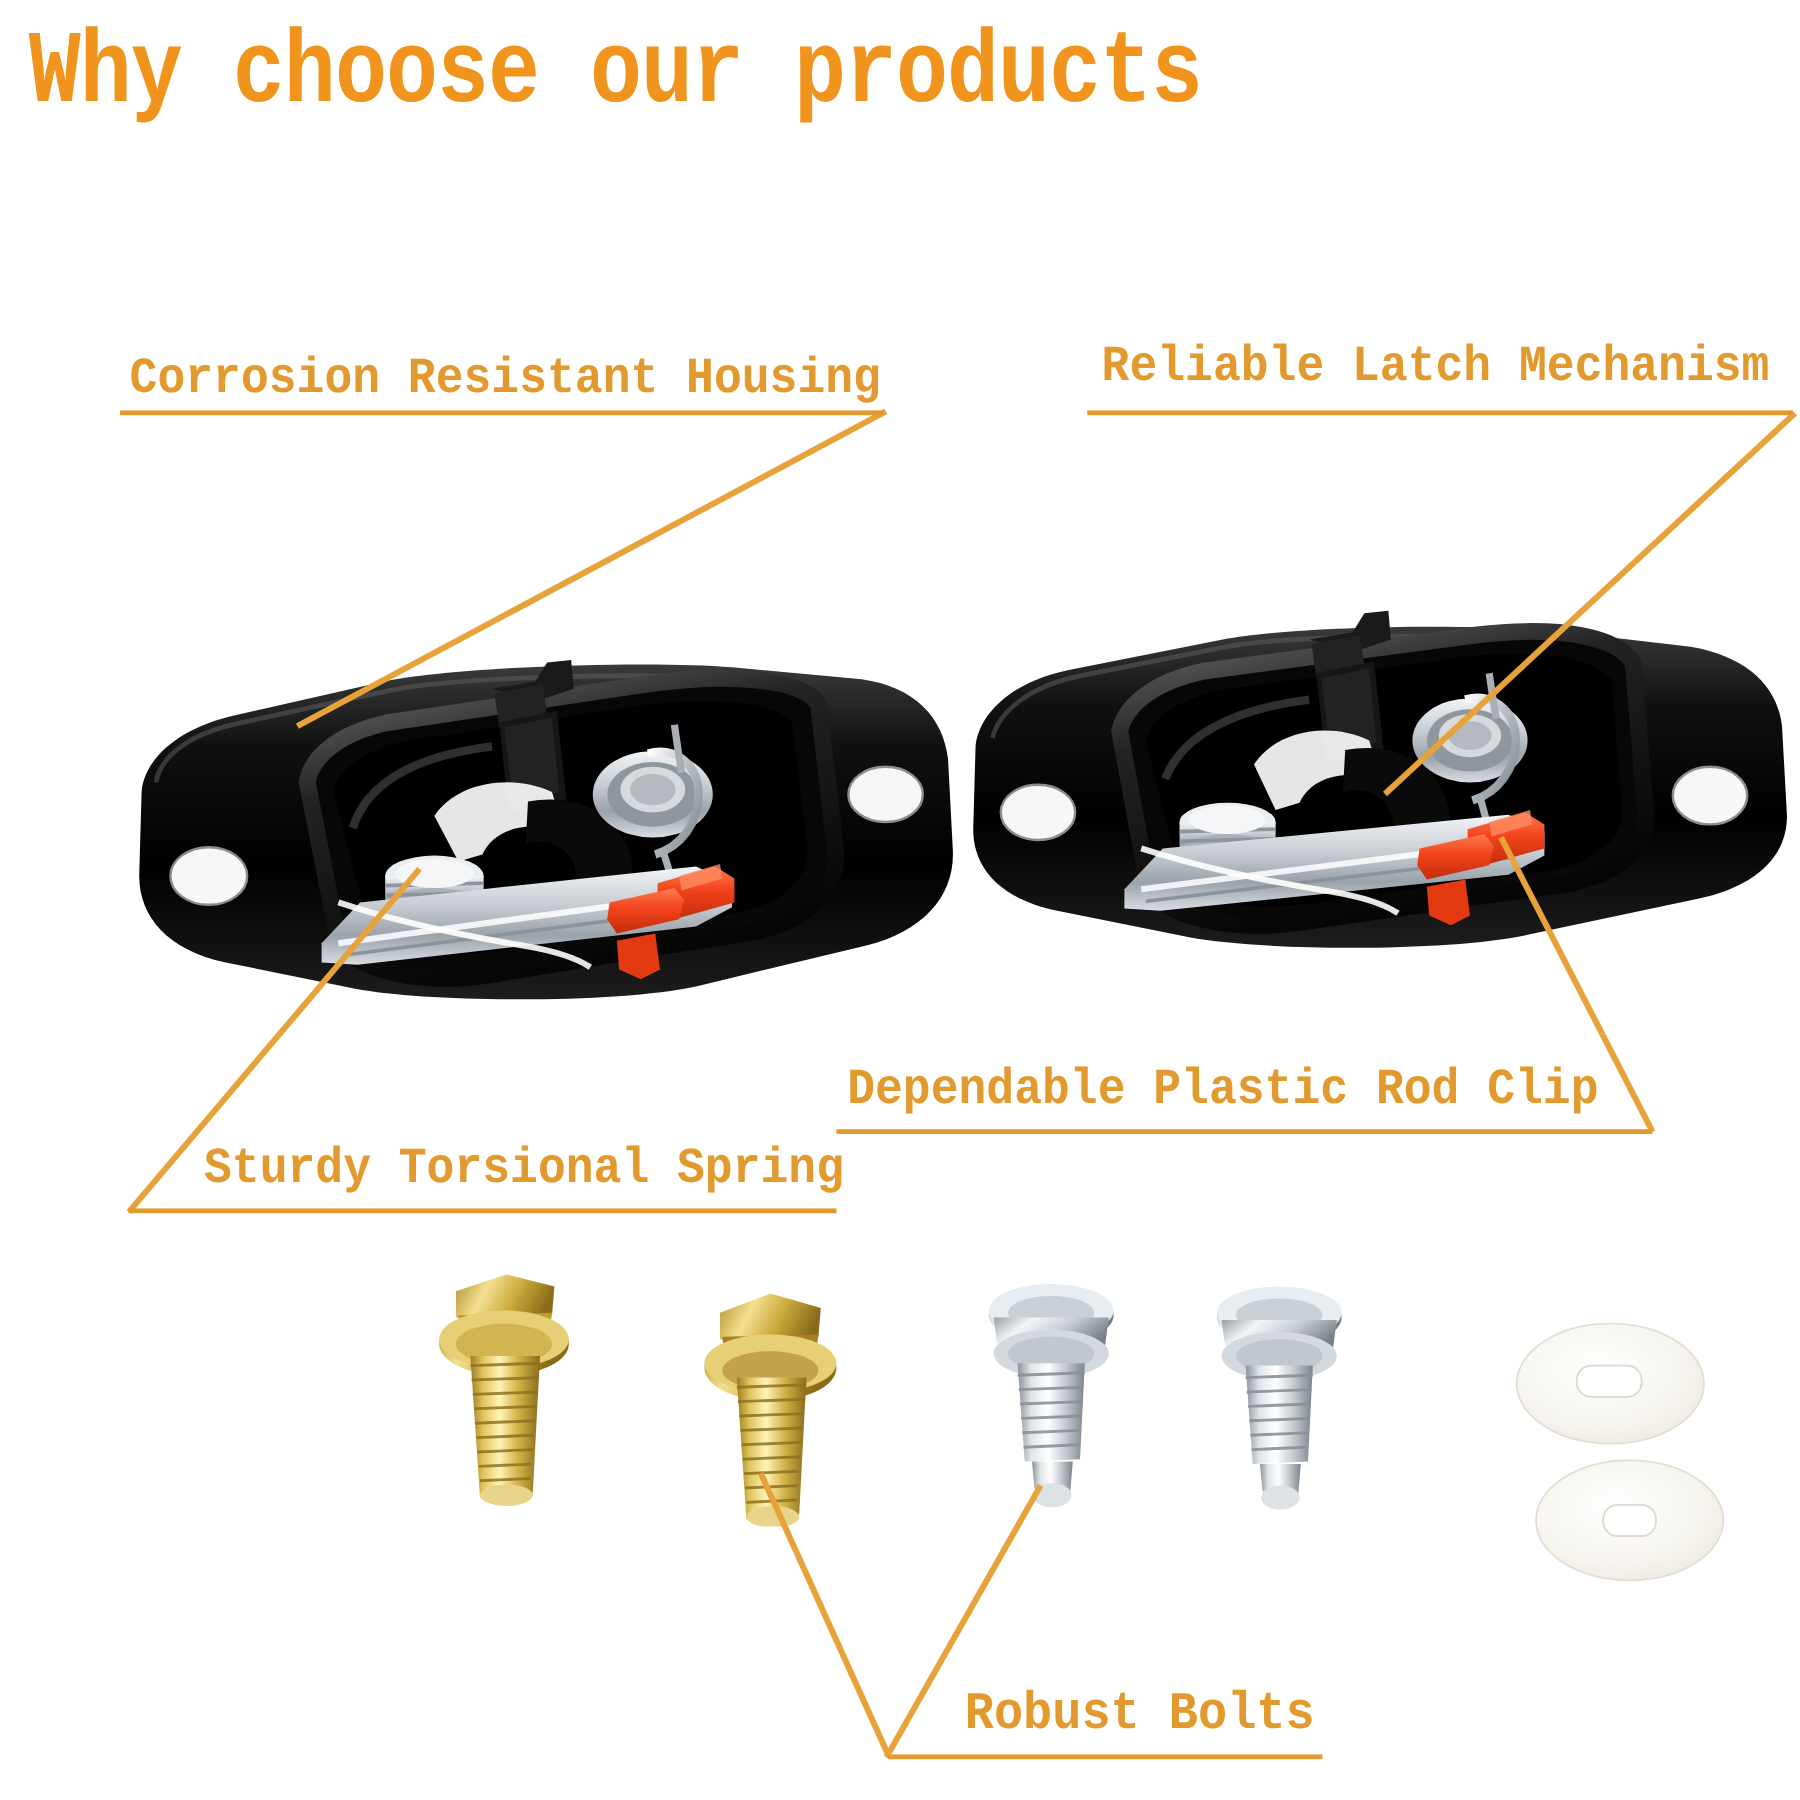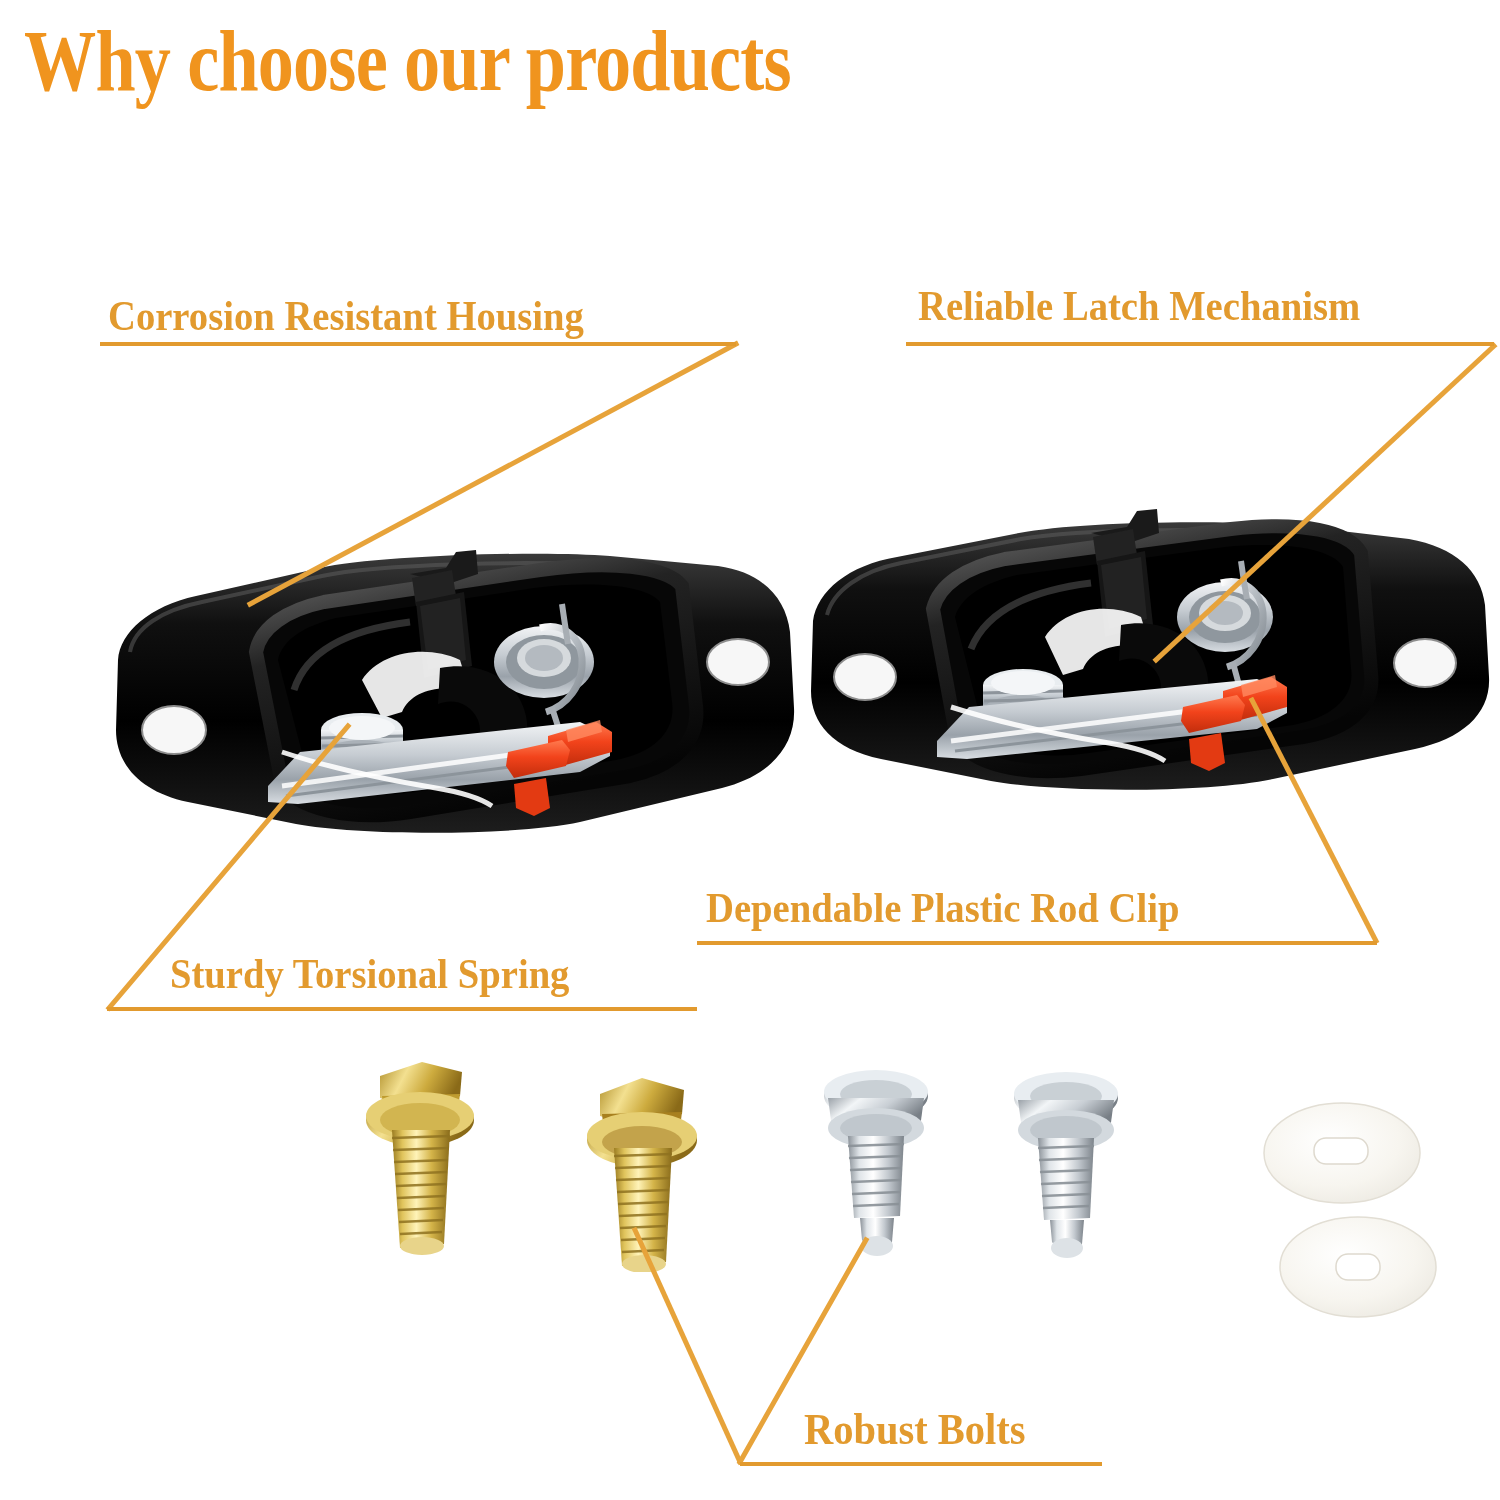--- a/index.html
+++ b/index.html
@@ -7,21 +7,21 @@
     margin: 0;
     padding: 0;
     background: #ffffff;
   }
   #page {
     position: relative;
     width: 1500px;
     height: 1500px;
     background: #ffffff;
     overflow: hidden;
-    font-family: Liberation Serif, serif;
+    font-family: Liberation Mono, monospace;
   }
 
   
   #page-title {
     position: absolute;
     left: 24px;
     top: 18px;
     font-size: 86px;
     line-height: 1.0;
     font-weight: 700;

